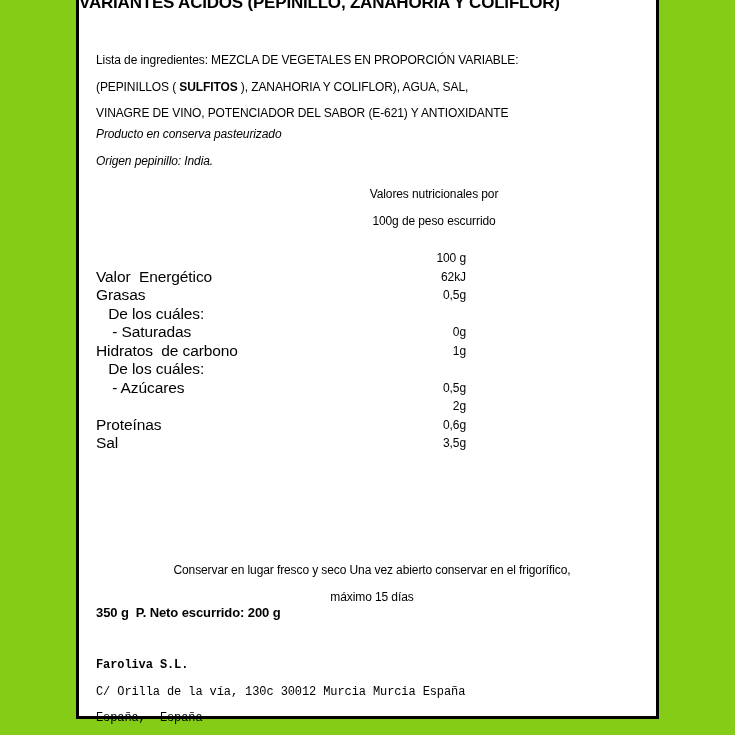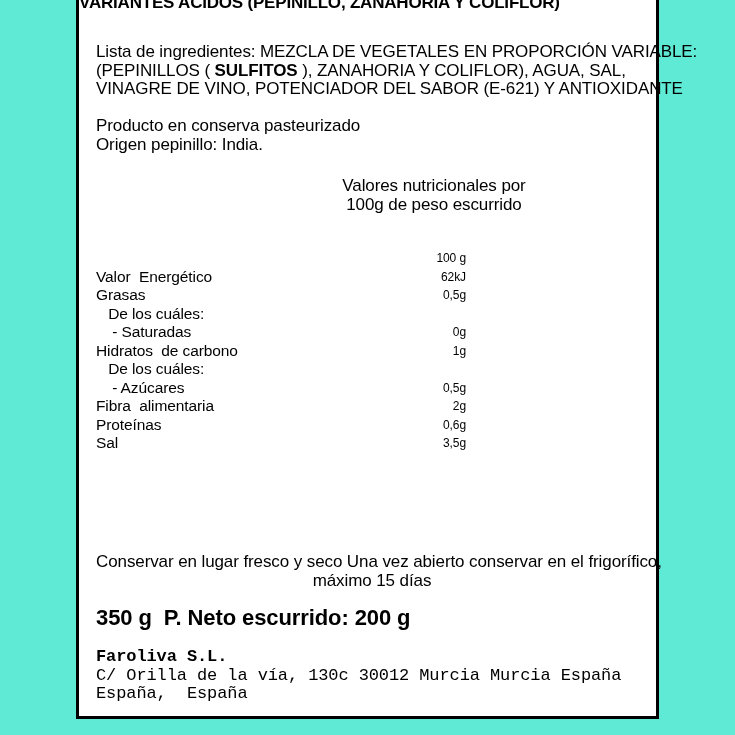--- a/index.html
+++ b/index.html
@@ -12,21 +12,21 @@
     height: 735px;
     font-family: "Liberation Sans", sans-serif;
     color: #000000;
     overflow: hidden;
   }
 
   #label-root {
     position: relative;
     width: 735px;
     height: 735px;
-    background: #5eead4;
+    background: #84cc16;
   }
 
   
   #label-panel {
     position: absolute;
     left: 76px;
     top: -10px;
     width: 583px;
     height: 729px;
     box-sizing: border-box;
@@ -40,23 +40,24 @@
     top: 0;
     right: 0;
     bottom: 0;
     padding: 0;
   }
 
   
   .tline {
     position: absolute;
     white-space: pre;
-    font-size: 17px;
+    font-size: 12px;
     line-height: 18.5px;
     letter-spacing: -0.1px;
+    margin-top: 8px;
   }
 
   #product-title {
     left: 18px;
     top: 12px;
     font-size: 17px;
     font-weight: bold;
     letter-spacing: -0.2px;
     white-space: pre;
   }
@@ -74,20 +75,21 @@
 
   .bold-allergen {
     font-weight: bold;
   }
 
   #origin-block {
     position: absolute;
     left: 17px;
     top: 124px;
     width: 552px;
+    font-style: italic;
   }
   #origin-block .tline {
     position: static;
     display: block;
   }
 
   #nutrition-header {
     position: absolute;
     left: 240px;
     top: 184px;
@@ -142,21 +144,21 @@
   }
   #storage-block .tline {
     position: static;
     display: block;
   }
 
   #weight-line {
     position: absolute;
     left: 17px;
     top: 612px;
-    font-size: 22px;
+    font-size: 13px;
     font-weight: bold;
     white-space: pre;
     letter-spacing: -0.1px;
   }
 
   #company-block {
     position: absolute;
     left: 17px;
     top: 655px;
     width: 552px;
@@ -233,21 +235,20 @@
           <span class="nlabel"> De los cuáles:</span>
           <span class="nvalue"></span>
         </div>
 
         <div class="nrow indent2">
           <span class="nlabel"> - Azúcares</span>
           <span class="nvalue">0,5g</span>
         </div>
 
         <div class="nrow">
-          <span class="nlabel">Fibra  alimentaria</span>
           <span class="nvalue">2g</span>
         </div>
 
         <div class="nrow">
           <span class="nlabel">Proteínas</span>
           <span class="nvalue">0,6g</span>
         </div>
 
         <div class="nrow">
           <span class="nlabel">Sal</span>

